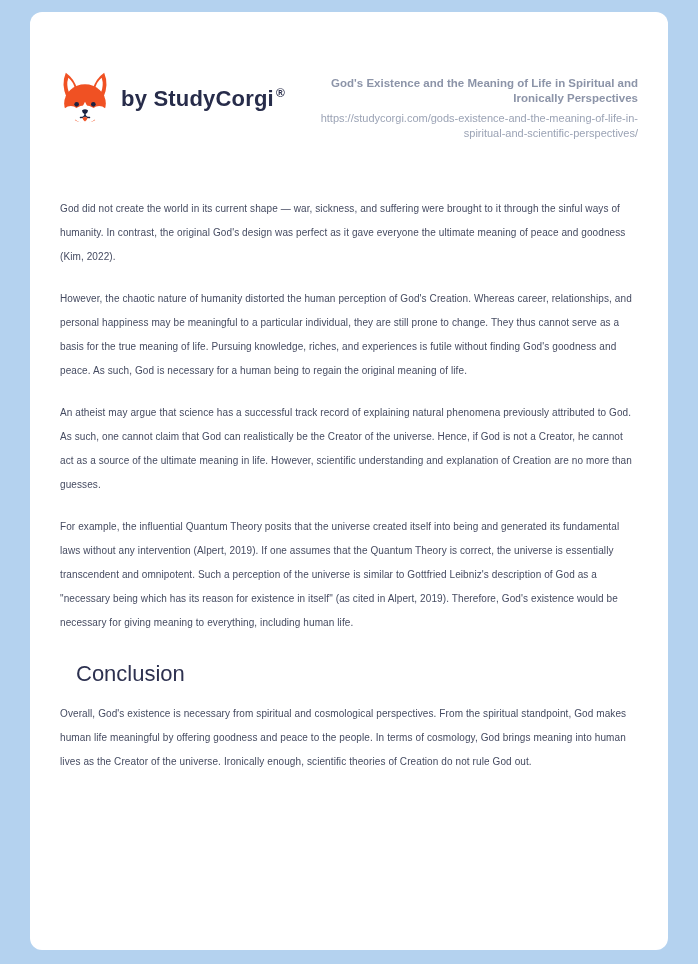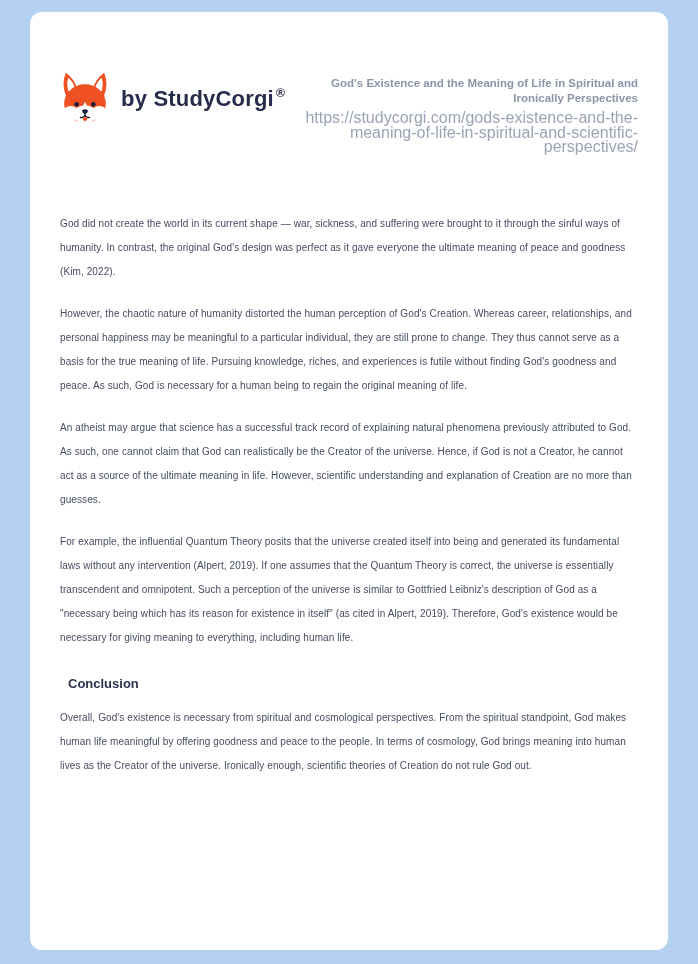--- a/index.html
+++ b/index.html
@@ -59,39 +59,39 @@
   }
   .doc-title {
     font-size: 11.5px;
     font-weight: bold;
     color: #8c94a8;
     line-height: 14.5px;
     margin: 0 0 6px 0;
   }
   .doc-url {
     display: block;
-    font-size: 16px;
+    font-size: 11px;
     font-weight: normal;
     color: #9ba3b5;
     line-height: 14.5px;
     text-decoration: none;
     word-break: break-word;
   }
   .article p {
     font-size: 10px;
     line-height: 24px;
     color: #454b61;
     margin: 0 0 18px 0;
     letter-spacing: 0.1px;
   }
   .conclusion-heading {
-    font-size: 13px;
-    font-weight: bold;
+    font-size: 22px;
+    font-weight: normal;
     color: #2d3150;
-    margin: 26px 0 15px 8px;
+    margin: 26px 0 15px 16px;
   }
   .article p:last-child {
     margin-bottom: 10px;
   }
 </style>
 </head>
 <body>
 
 <div class="card">
 

